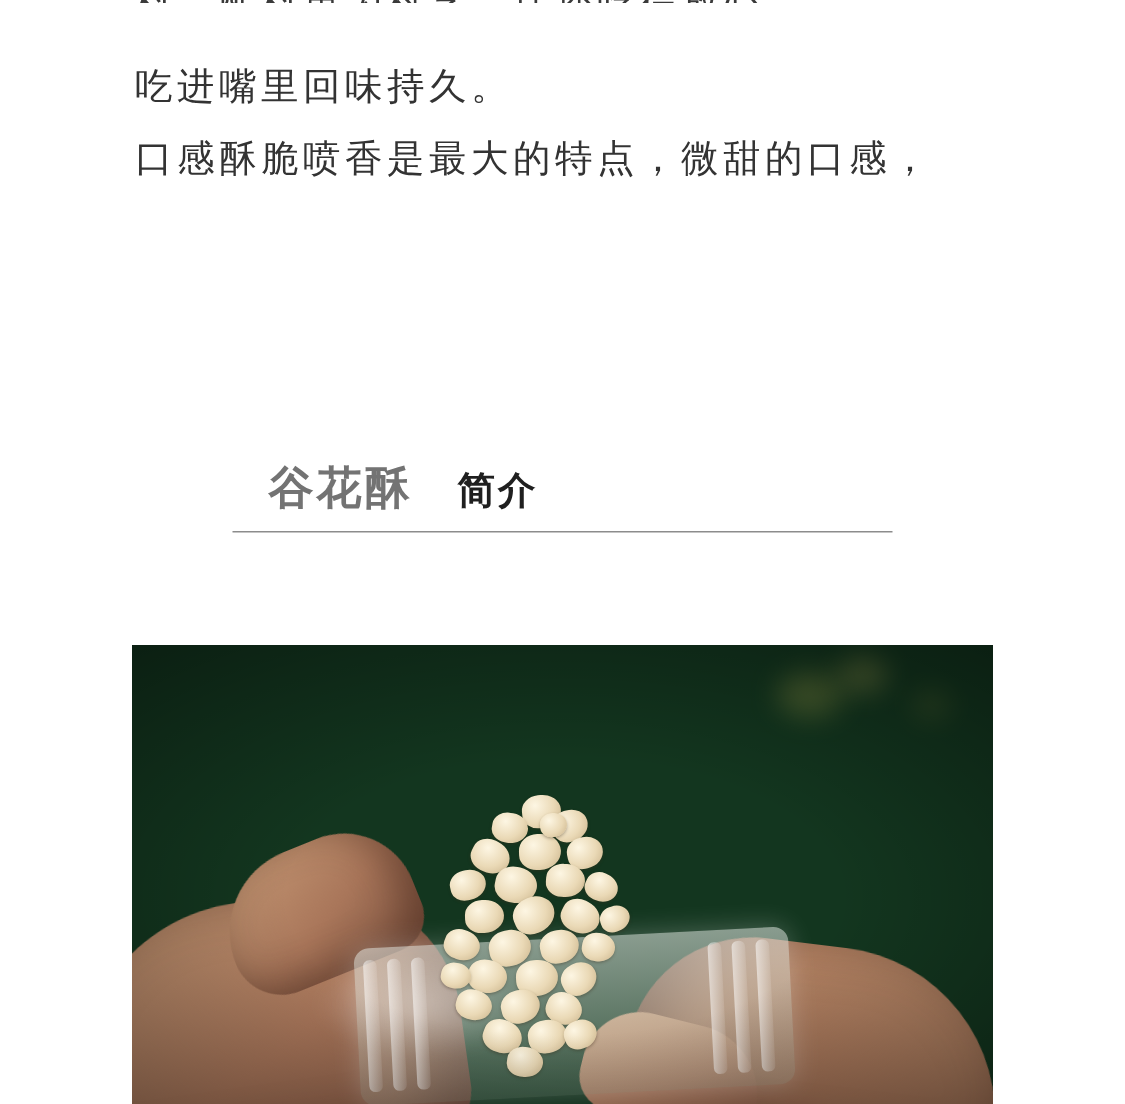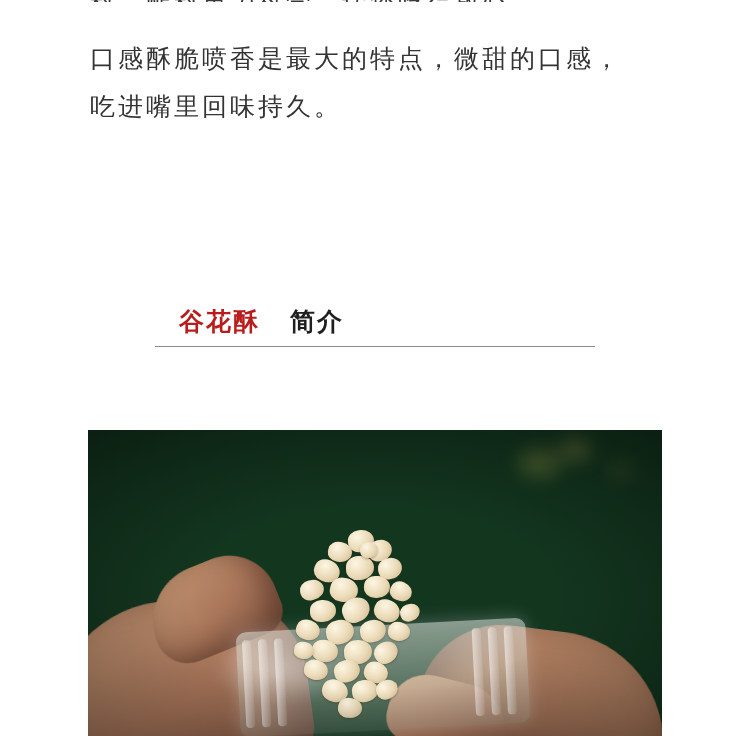--- a/index.html
+++ b/index.html
@@ -55,23 +55,23 @@
     left: 155px;
     top: 305px;
     width: 440px;
     padding-bottom: 8px;
     border-bottom: 1px solid #8c8c8c;
     display: flex;
     align-items: baseline;
   }
 
   .section-heading .title {
-    font-size: 25px;
+    font-size: 30px;
     letter-spacing: 2px;
-    color: #b91c1c;
+    color: #737373;
     font-weight: 600;
     margin-left: 24px;
   }
 
   .section-heading .subtitle {
     font-size: 25px;
     letter-spacing: 2px;
     color: #1f1f1f;
     font-weight: 600;
     margin-left: 30px;
@@ -204,22 +204,22 @@
   }
 </style>
 </head>
 <body>
 
 <div class="page">
 
   <div class="copy-block">
     <div class="copy-line clipped">料，配料更为科学，让您吃得放心。</div>
     <div class="copy-gap"></div>
+    <div class="copy-line">吃进嘴里回味持久。</div>
     <div class="copy-line">口感酥脆喷香是最大的特点，微甜的口感，</div>
-    <div class="copy-line">吃进嘴里回味持久。</div>
   </div>
 
   <div class="section-heading">
     <span class="title">谷花酥</span>
     <span class="subtitle">简介</span>
   </div>
 
   <div class="photo">
     <div class="photo-bg"></div>
 

